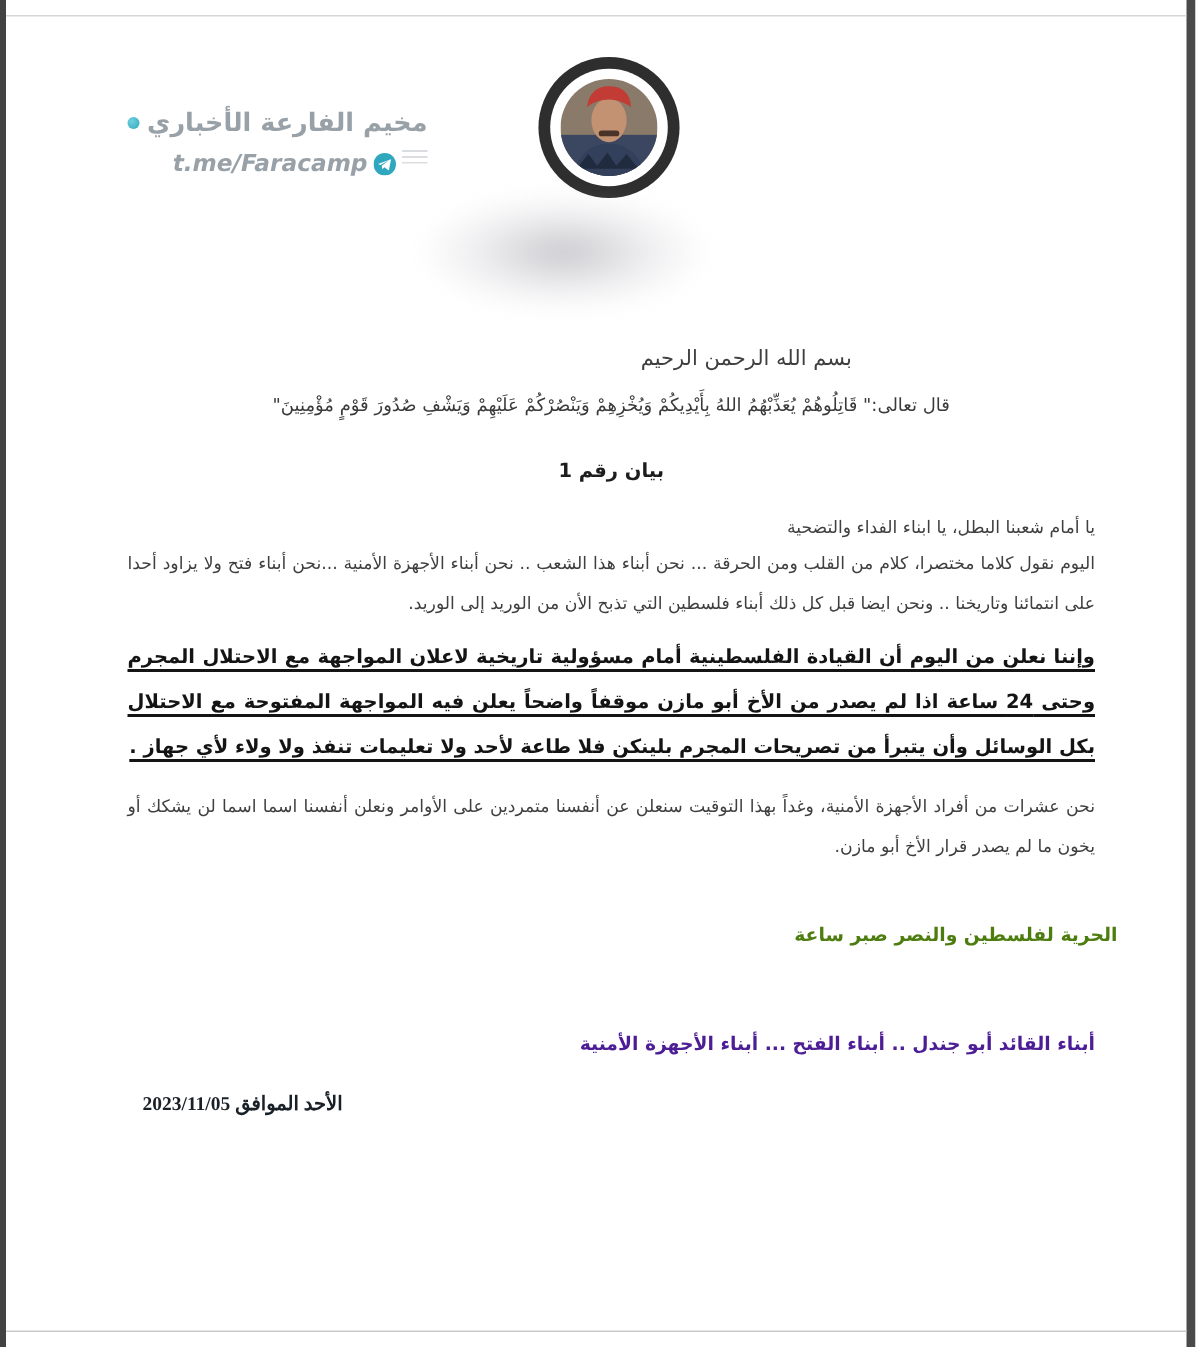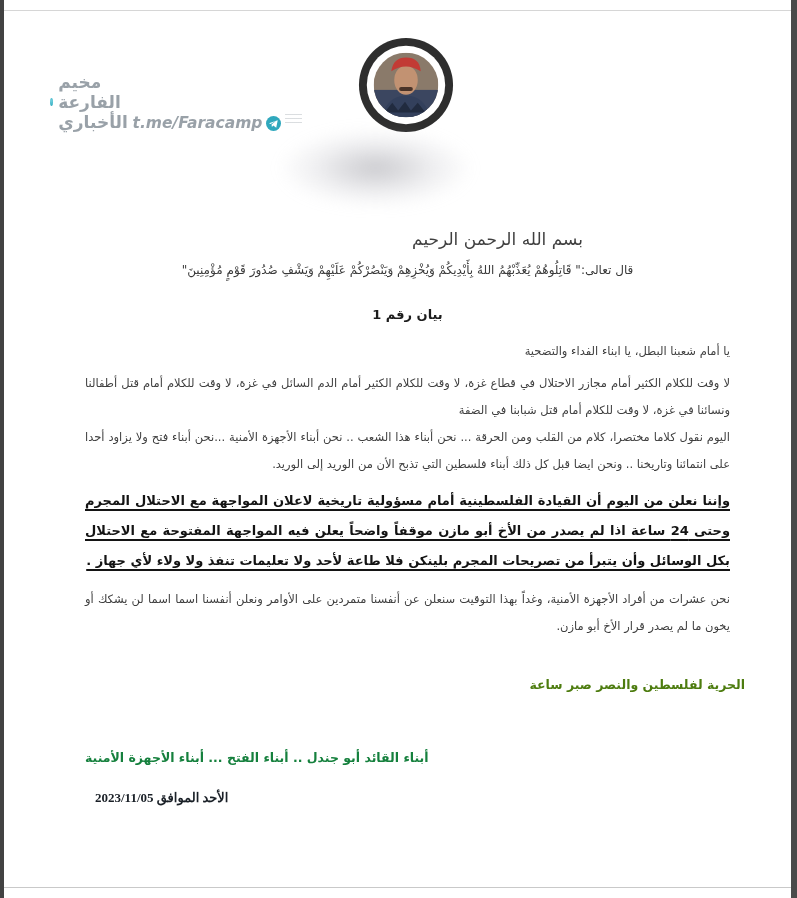--- a/index.html
+++ b/index.html
@@ -11,56 +11,56 @@
   .edge-left{left:0;width:4px;}
   .edge-right{right:0;width:6px;background:#4a4a4a;}
   .hairline{position:absolute;left:4px;right:6px;height:1px;background:#d6d6d6;}
   .hairline-top{top:10px;}
   .hairline-bottom{top:887px;background:#c9c9c9;}
 
   
   .avatar{position:absolute;left:357px;top:36px;width:98px;height:98px;}
   .watermark{
     position:absolute;left:50px;top:72px;width:235px;
-    display:flex;flex-direction:row;align-items:flex-end;row-gap:8px;
+    display:flex;flex-direction:column;align-items:flex-end;row-gap:8px;
     color:#99a1a8;font-weight:bold;
   }
   .wm-line1{display:flex;align-items:center;column-gap:5px;font-size:17px;letter-spacing:.2px;}
   .wm-line2{display:flex;align-items:center;column-gap:4px;font-size:15.5px;font-style:italic;text-align:right;}
   .wm-dot{width:8px;height:8px;border-radius:50%;background:radial-gradient(circle at 35% 35%,#6fd0de,#2fa8bd);}
   .tg-icon{width:15px;height:15px;display:inline-block;}
   .scribble{width:17px;height:9px;opacity:.45;align-self:flex-start;
     background:repeating-linear-gradient(180deg,#aeb4ba 0 1.5px,transparent 1.5px 4px);}
   .smudge{position:absolute;left:278px;top:128px;width:195px;height:80px;
     background:radial-gradient(closest-side,rgba(150,150,158,.5),rgba(190,190,198,.25) 60%,rgba(255,255,255,0));
     filter:blur(7px);}
 
   
   .doc{
     position:absolute;left:85px;right:67px;top:232px;
     direction:rtl;color:#3f3f3f;font-size:11.5px;line-height:15px;
   }
   .doc p{margin:0;}
   .center{text-align:center;}
-  .basmala{font-size:17px;}
+  .basmala{font-size:14px;}
   .basmala span{display:inline-block;transform:translateX(90px);}
   .verse{margin-top:13px !important;font-size:12px;line-height:20px;color:#3a3a3a;}
   .title{margin-top:26px !important;font-weight:bold;font-size:13px;line-height:18px;color:#1d1d1d;}
   .salutation{margin-top:16px !important;line-height:22px;}
   .para{text-align:justify;line-height:27px;}
   .p-first{margin-top:8px !important;}
   .p-gap{margin-top:6px !important;}
   .emphasis{
     margin-top:8px !important;font-weight:bold;font-size:13px;line-height:30px;color:#141414;
     text-decoration:underline;text-underline-offset:4px;text-decoration-thickness:1.5px;
   }
   .pledge{margin-top:10px !important;}
   .closing{margin-top:36px !important;text-align:right;font-weight:bold;font-size:12.5px;line-height:18px;color:#4d7c0f;}
   .closing span{display:inline-block;transform:translateX(15px);}
-  .signature{margin-top:56px !important;text-align:left;font-weight:bold;font-size:12.5px;line-height:16px;color:#15803d;}
+  .signature{margin-top:56px !important;text-align:right;font-weight:bold;font-size:12.5px;line-height:16px;color:#4c1d95;}
   .dateline{margin-top:24px !important;text-align:left;font-weight:bold;font-size:13px;line-height:16px;color:#1a2027;padding-left:10px;font-family:Liberation Serif, serif;}
 </style>
 </head>
 <body>
 
 <div class="edge edge-left"></div>
 <div class="edge edge-right"></div>
 <div class="hairline hairline-top"></div>
 <div class="hairline hairline-bottom"></div>
 
@@ -100,20 +100,19 @@
   </div>
 </div>
 
 <div class="smudge"></div>
 
 <main class="doc">
   <p class="center basmala"><span>بسم الله الرحمن الرحيم</span></p>
   <p class="center verse">قال تعالى:" قَاتِلُوهُمْ يُعَذِّبْهُمُ اللهُ بِأَيْدِيكُمْ وَيُخْزِهِمْ وَيَنْصُرْكُمْ عَلَيْهِمْ وَيَشْفِ صُدُورَ قَوْمٍ مُؤْمِنِينَ"</p>
   <p class="center title">بيان رقم 1</p>
   <p class="salutation">يا أمام شعبنا البطل، يا ابناء الفداء والتضحية</p>
-  <p class="para p-first">لا وقت للكلام الكثير أمام مجازر الاحتلال في قطاع غزة، لا وقت للكلام الكثير أمام الدم السائل في غزة، لا وقت للكلام أمام قتل أطفالنا ونسائنا في غزة، لا وقت للكلام أمام قتل شبابنا في الضفة</p>
   <p class="para">اليوم نقول كلاما مختصرا، كلام من القلب ومن الحرقة ... نحن أبناء هذا الشعب .. نحن أبناء الأجهزة الأمنية ...نحن أبناء فتح ولا يزاود أحدا على انتمائنا وتاريخنا .. ونحن ايضا قبل كل ذلك أبناء فلسطين التي تذبح الأن من الوريد إلى الوريد.</p>
   <p class="para emphasis">وإننا نعلن من اليوم أن القيادة الفلسطينية أمام مسؤولية تاريخية لاعلان المواجهة مع الاحتلال المجرم وحتى 24 ساعة اذا لم يصدر من الأخ أبو مازن موقفاً واضحاً يعلن فيه المواجهة المفتوحة مع الاحتلال بكل الوسائل وأن يتبرأ من تصريحات المجرم بلينكن فلا طاعة لأحد ولا تعليمات تنفذ ولا ولاء لأي جهاز .</p>
   <p class="para pledge">نحن عشرات من أفراد الأجهزة الأمنية، وغداً بهذا التوقيت سنعلن عن أنفسنا متمردين على الأوامر ونعلن أنفسنا اسما اسما لن يشكك أو يخون ما لم يصدر قرار الأخ أبو مازن.</p>
   <p class="closing"><span>الحرية لفلسطين والنصر صبر ساعة</span></p>
   <p class="signature">أبناء القائد أبو جندل .. أبناء الفتح ... أبناء الأجهزة الأمنية</p>
   <p class="dateline">الأحد الموافق 2023/11/05</p>
 </main>
 
 </body></html>

